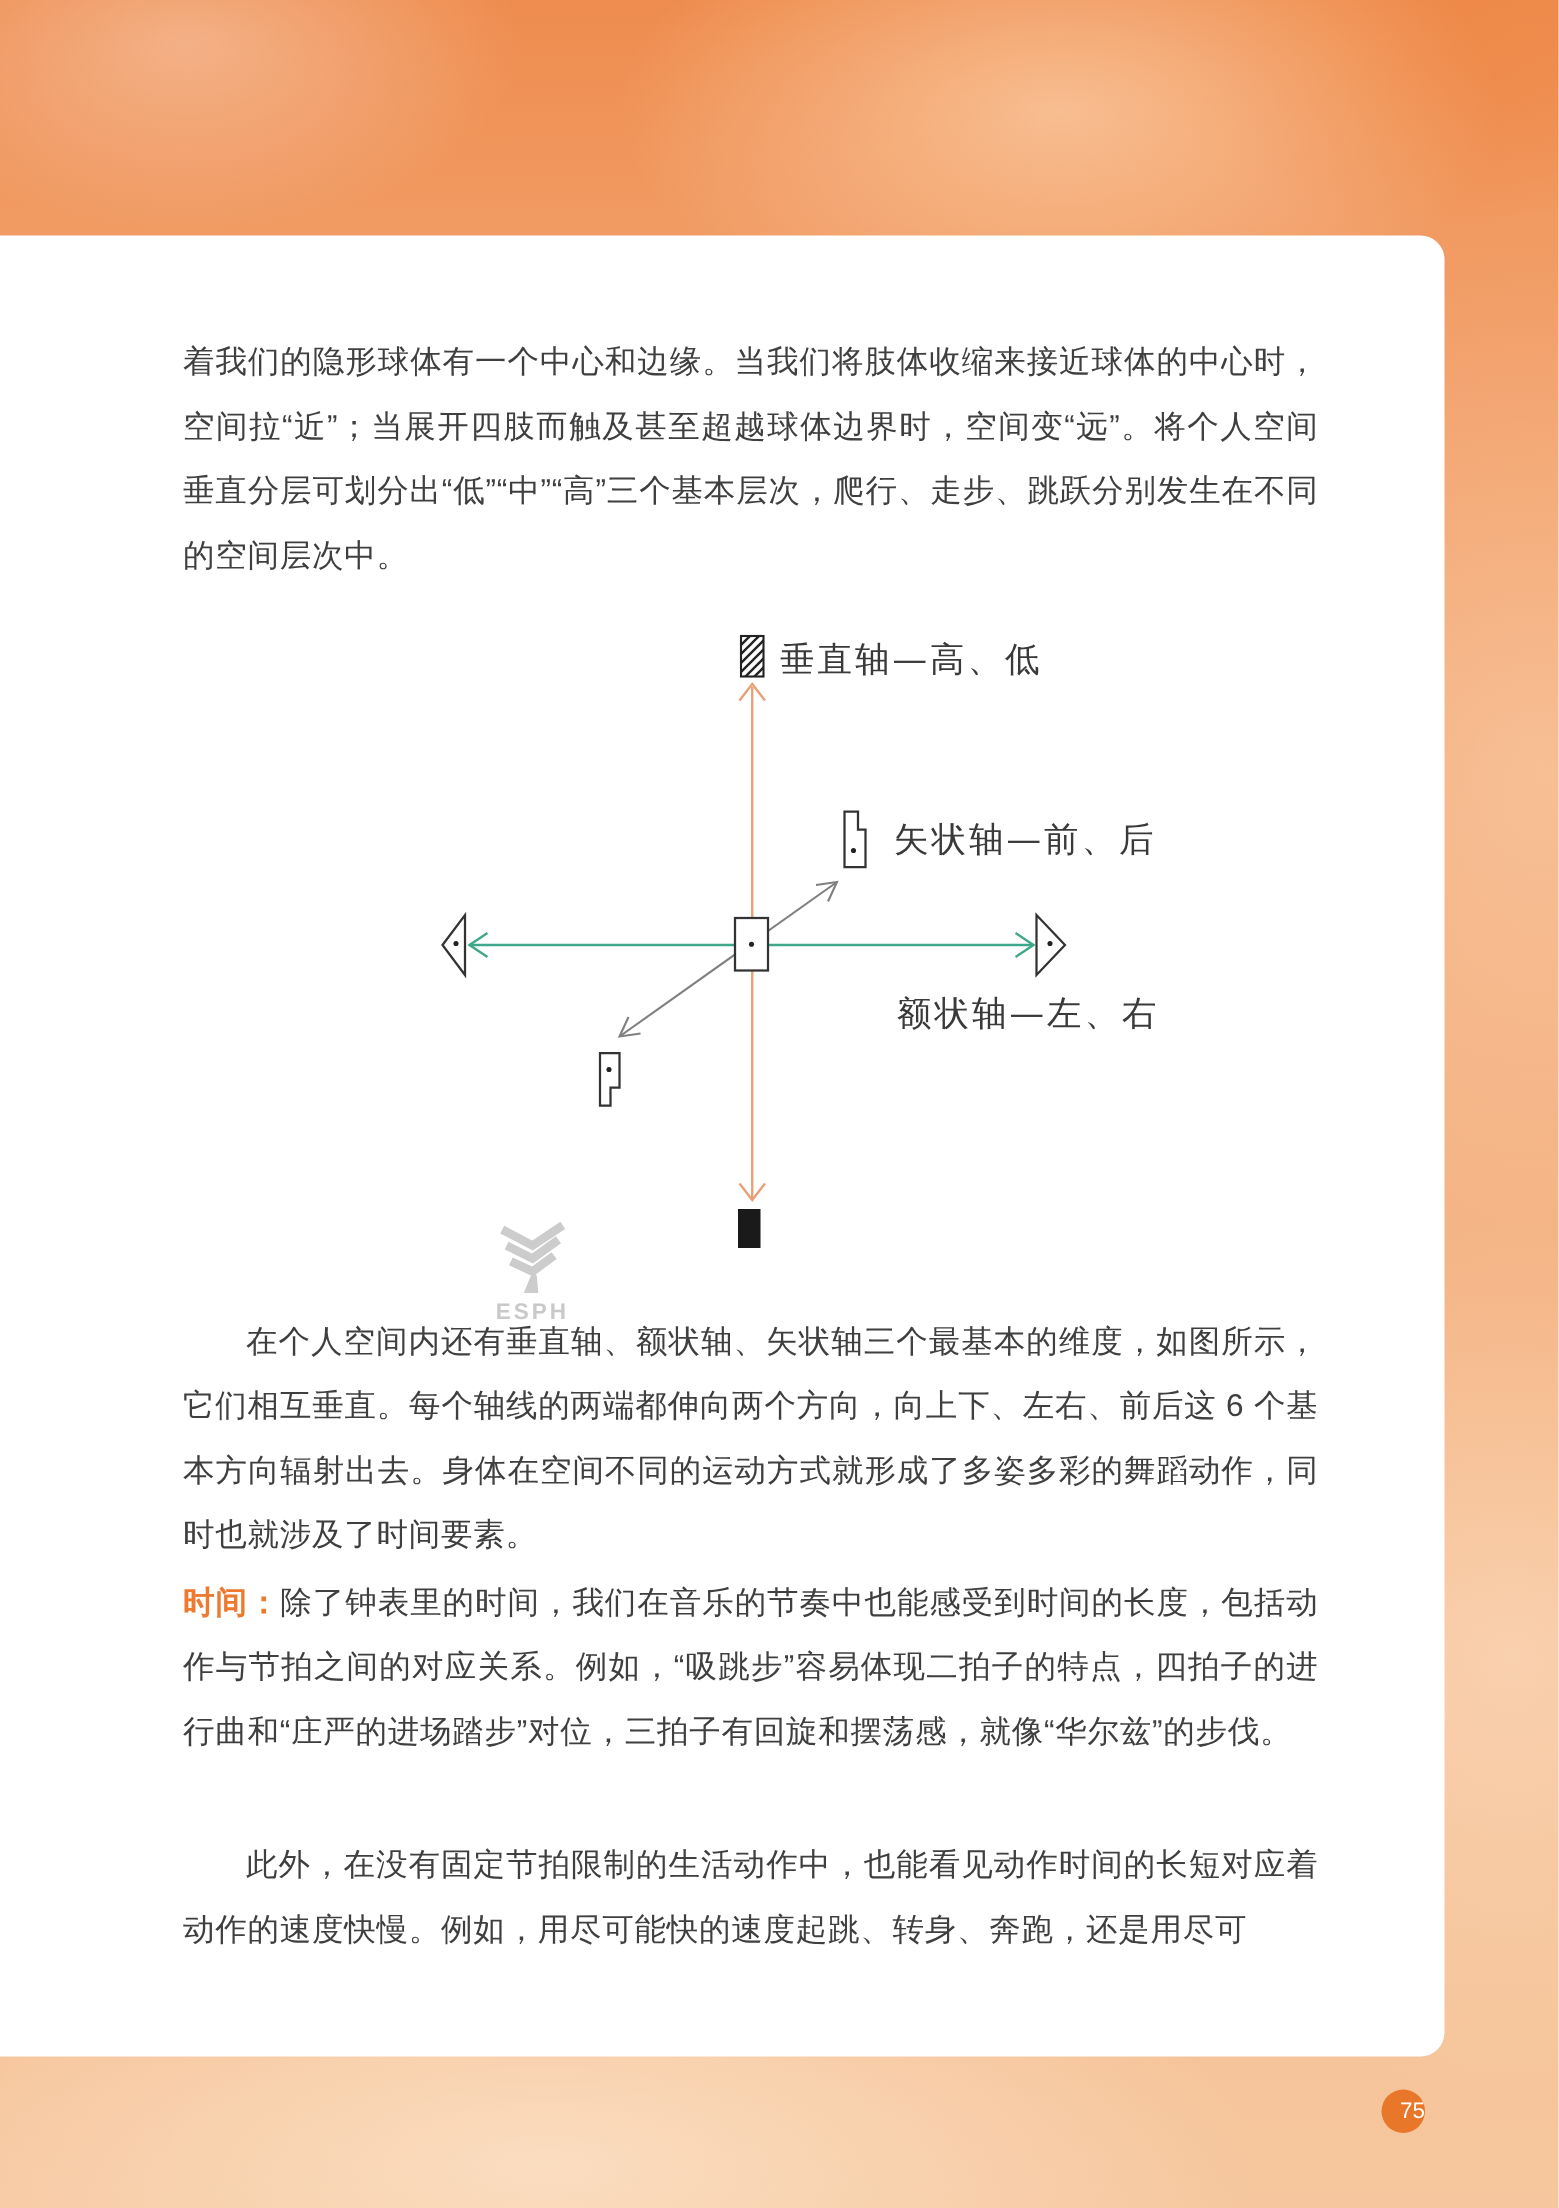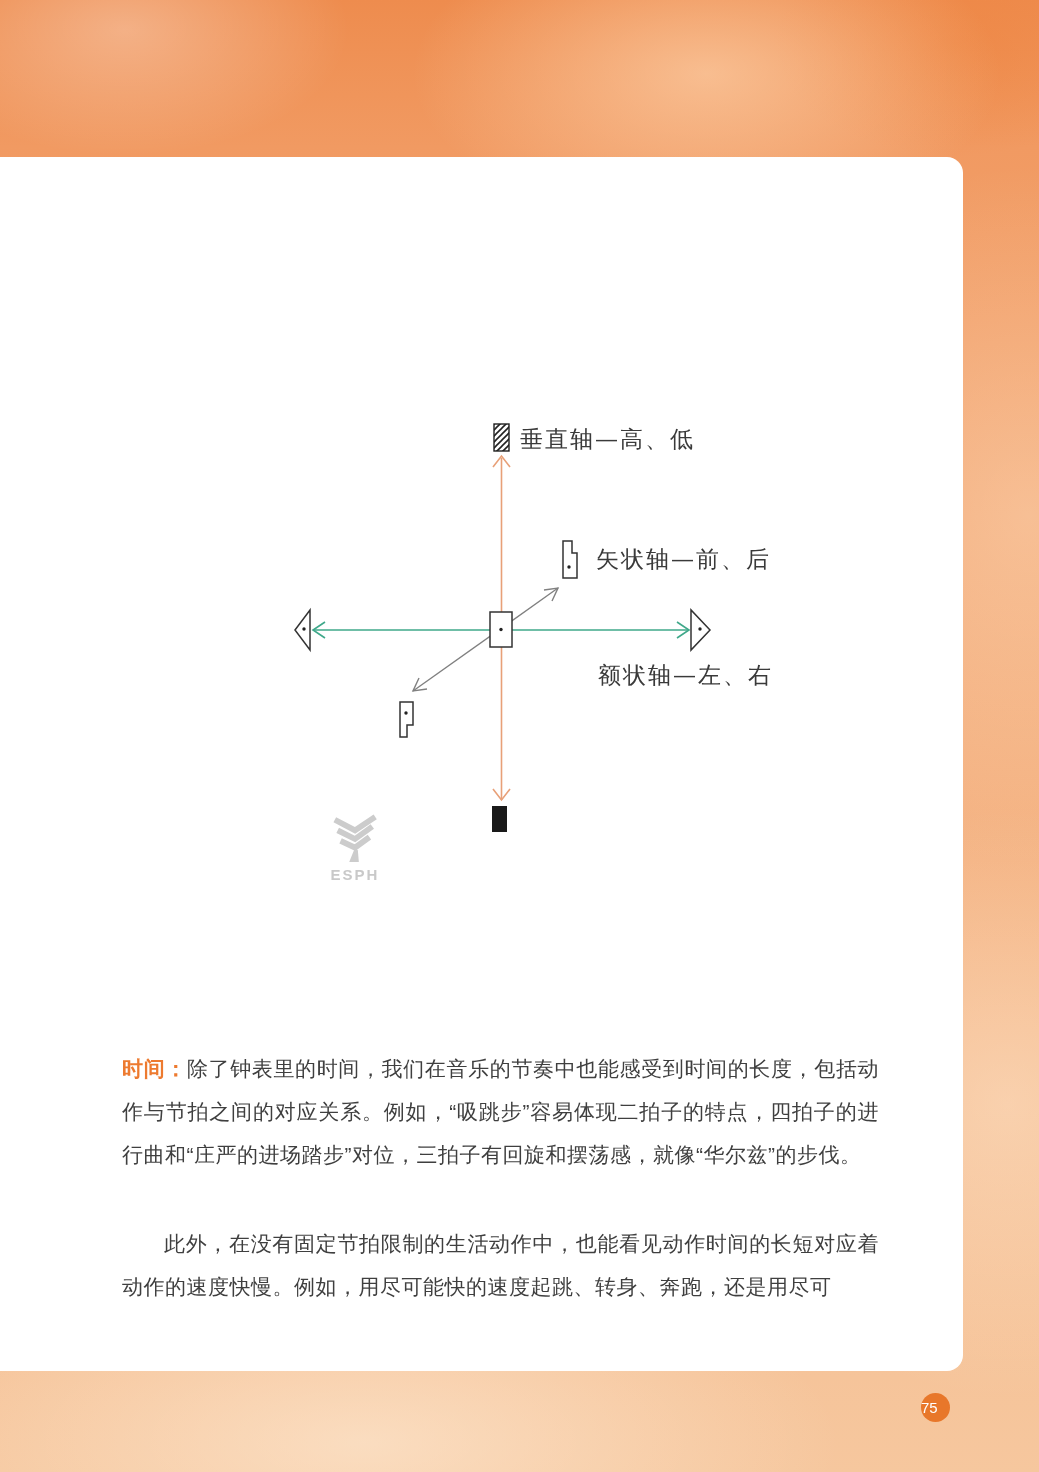--- a/index.html
+++ b/index.html
@@ -49,28 +49,29 @@
     font-size:15px;font-weight:bold;color:#c9c9c9;letter-spacing:2px;margin-top:2px;
     font-family:"Liberation Sans",sans-serif;
   }
   .wm-text{
     font-family:"DejaVu Serif","Liberation Serif",serif;font-style:italic;
     font-size:43px;color:#d2d2d2;letter-spacing:7px;white-space:nowrap;margin-top:16px;
   }
   .page-badge{
     position:absolute;left:921px;top:1393px;width:29px;height:29px;border-radius:50%;
     background:#e8772a;color:#ffffff;font-size:15px;
-    display:flex;align-items:center;justify-content:flex-start;
+    display:flex;align-items:center;justify-content:flex-end;
   }
 </style>
 </head>
 <body>
 
 <div class="card">
 
+  <p class="para p1">着我们的隐形球体有一个中心和边缘。当我们将肢体收缩来接近球体的中心时，空间拉“近”；当展开四肢而触及甚至超越球体边界时，空间变“远”。将个人空间垂直分层可划分出“低”“中”“高”三个基本层次，爬行、走步、跳跃分别发生在不同的空间层次中。</p>
 
   <svg class="diagram" width="500" height="460" viewBox="0 0 500 460" xmlns="http://www.w3.org/2000/svg">
     <defs>
       <pattern id="hatch" width="6" height="6" patternUnits="userSpaceOnUse">
         <path d="M0,6 L6,0" stroke="#222" stroke-width="1.6"></path>
         <path d="M-1,1 L1,-1" stroke="#222" stroke-width="1.6"></path>
         <path d="M5,7 L7,5" stroke="#222" stroke-width="1.6"></path>
       </pattern>
     </defs>
 
@@ -133,20 +134,21 @@
       <svg width="50" height="50" viewBox="0 0 52 52">
         <polyline points="5,6 26,17 47,3" fill="none" stroke="#cccccc" stroke-width="6"></polyline>
         <polyline points="8,17 26,26 44,13" fill="none" stroke="#cccccc" stroke-width="6"></polyline>
         <polyline points="11,28 26,35 41,24" fill="none" stroke="#cccccc" stroke-width="6"></polyline>
         <path d="M26,35 L20,50 L30,50 L29,38 Z" fill="#cccccc"></path>
       </svg>
       <div class="wm-logo-text">ESPH</div>
     </div>
   </div>
 
+  <p class="para p2">在个人空间内还有垂直轴、额状轴、矢状轴三个最基本的维度，如图所示，它们相互垂直。每个轴线的两端都伸向两个方向，向上下、左右、前后这 6 个基本方向辐射出去。身体在空间不同的运动方式就形成了多姿多彩的舞蹈动作，同时也就涉及了时间要素。</p>
 
   <p class="para p3"><span class="lead">时间：</span><span>除了钟表里的时间，我们在音乐的节奏中也能感受到时间的长度，包括动作与节拍之间的对应关系。例如，“吸跳步”容易体现二拍子的特点，四拍子的进行曲和“庄严的进场踏步”对位，三拍子有回旋和摆荡感，就像“华尔兹”的步伐。</span></p>
 
   <p class="para p4">此外，在没有固定节拍限制的生活动作中，也能看见动作时间的长短对应着动作的速度快慢。例如，用尽可能快的速度起跳、转身、奔跑，还是用尽可</p>
 
 </div>
 
 <div class="page-badge">
   <span>75</span>
 </div>

